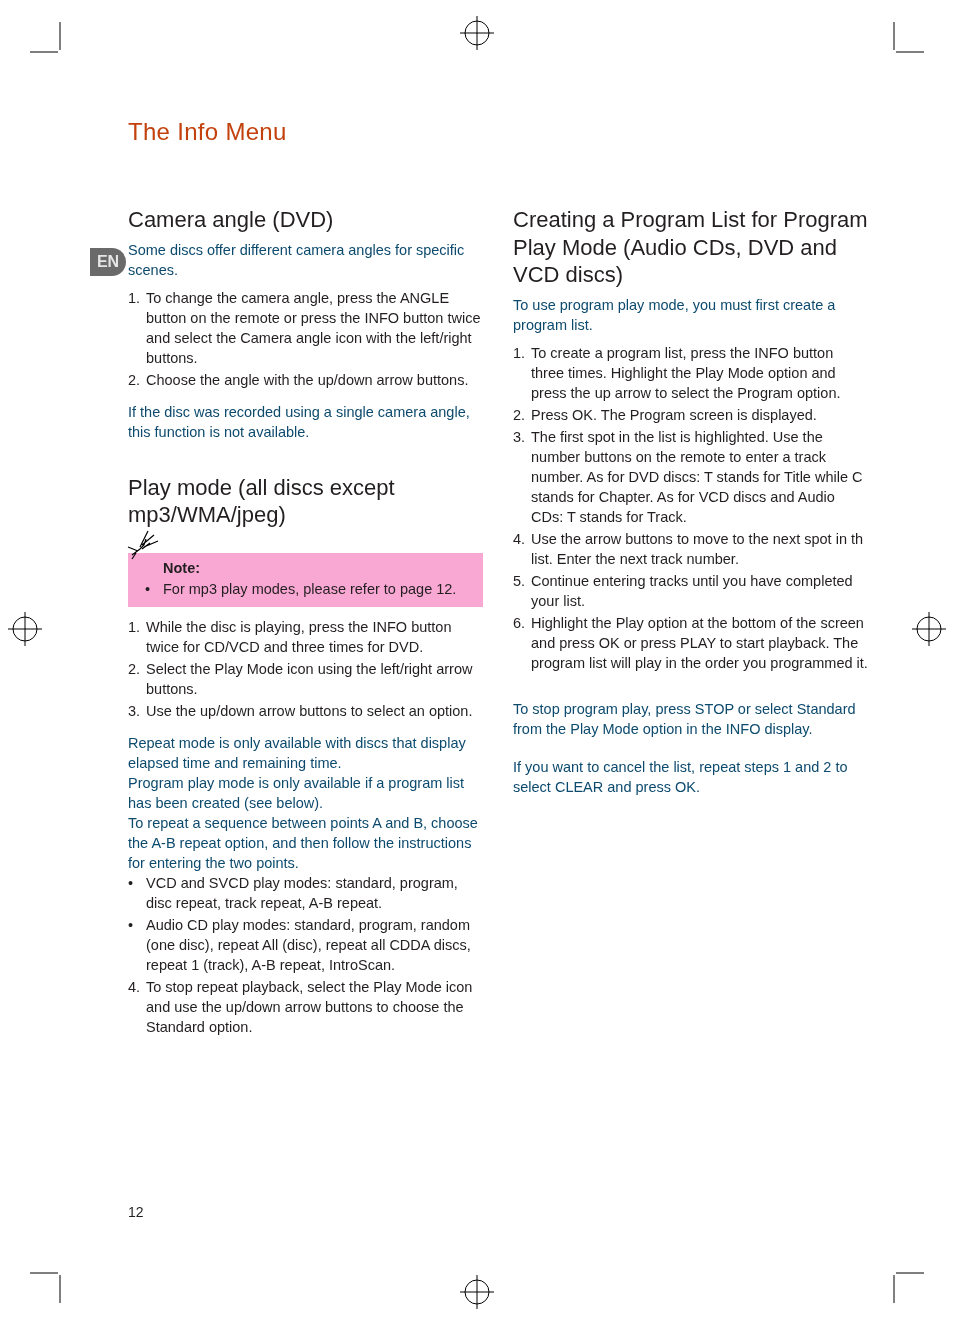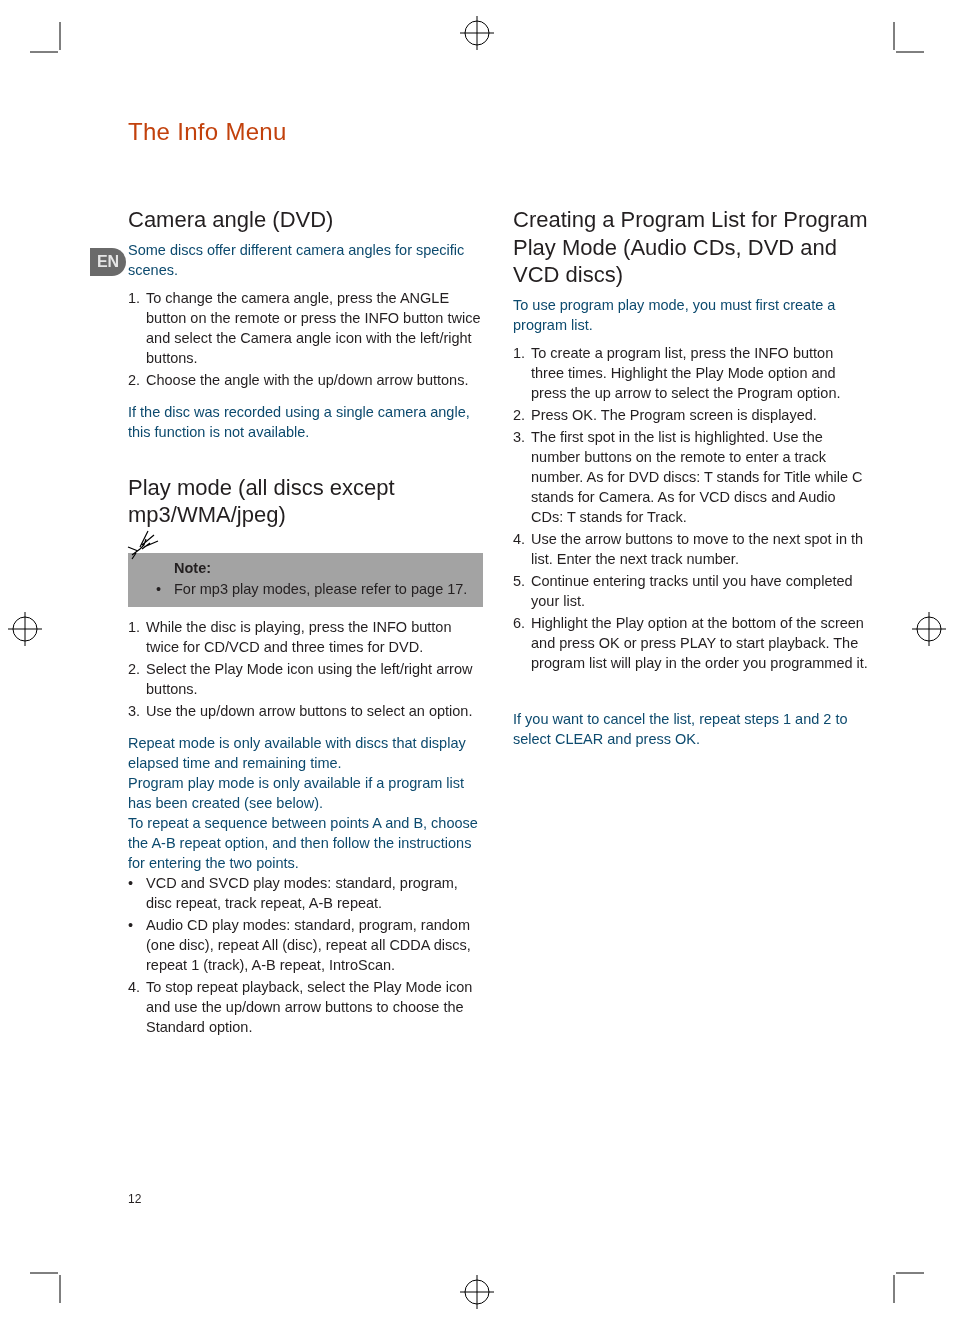--- a/index.html
+++ b/index.html
@@ -79,22 +79,22 @@
   .ol-text, .bullet-text {
     flex: 1;
     font-size: 14.5px;
     line-height: 1.38;
   }
   .bullet-item { display: flex; margin-bottom: 2px; }
   .bullet-dot::before { content: "•"; }
   .gap { height: 10px; }
   .gap-lg { height: 24px; }
   .note-box {
-    background: #a3a3a3;
-    padding: 6px 10px 8px 12px;
+    background: #f9a8d4;
+    padding: 6px 10px 8px 1px;
     margin-bottom: 10px;
     position: relative;
   }
   .note-icon {
     position: absolute;
     left: -6px;
     top: -28px;
     width: 42px;
     height: 42px;
   }
@@ -105,22 +105,22 @@
     display: inline-block;
   }
   .note-bullet {
     display: flex;
     margin-top: 2px;
     margin-left: 16px;
   }
   .page-number {
     position: absolute;
     left: 128px;
-    bottom: 119px;
-    font-size: 12px;
+    bottom: 105px;
+    font-size: 14px;
     font-weight: 400;
     color: #231f20;
   }
   
   .crop {
     position: absolute;
     stroke: #000;
     stroke-width: 1;
     fill: none;
   }
@@ -194,21 +194,21 @@
 
         <div class="note-box">
           <svg class="note-icon" viewBox="0 0 42 42">
             <g stroke="#000" stroke-width="1.2" fill="none">
               <path d="M10 30 L18 24 L22 20 L24 14 M20 24 L28 18 M14 28 L10 34 M18 22 L26 6 M20 20 L32 10 M22 22 L36 16 M16 26 L6 22"></path>
             </g>
           </svg>
           <span class="note-label">Note:</span>
           <div class="note-bullet">
             <span class="bullet-dot"></span>
-            <span class="bullet-text">For mp3 play modes, please refer to page 17.</span>
+            <span class="bullet-text">For mp3 play modes, please refer to page 12.</span>
           </div>
         </div>
 
         <div class="ol-item">
           <span class="ol-num">1.</span>
           <span class="ol-text">While the disc is playing, press the INFO button twice for CD/VCD and three times for DVD.</span>
         </div>
         <div class="ol-item">
           <span class="ol-num">2.</span>
           <span class="ol-text">Select the Play Mode icon using the left/right arrow buttons.</span>
@@ -243,36 +243,37 @@
         <div class="ol-item">
           <span class="ol-num">1.</span>
           <span class="ol-text">To create a program list, press the INFO button three times. Highlight the Play Mode option and press the up arrow to select the Program option.</span>
         </div>
         <div class="ol-item">
           <span class="ol-num">2.</span>
           <span class="ol-text">Press OK. The Program screen is displayed.</span>
         </div>
         <div class="ol-item">
           <span class="ol-num">3.</span>
-          <span class="ol-text">The first spot in the list is highlighted. Use the number buttons on the remote to enter a track number. As for DVD discs: T stands for Title while C stands for Camera. As for VCD discs and Audio CDs: T stands for Track.</span>
+          <span class="ol-text">The first spot in the list is highlighted. Use the number buttons on the remote to enter a track number. As for DVD discs: T stands for Title while C stands for Chapter. As for VCD discs and Audio CDs: T stands for Track.</span>
         </div>
         <div class="ol-item">
           <span class="ol-num">4.</span>
           <span class="ol-text">Use the arrow buttons to move to the next spot in th list. Enter the next track number.</span>
         </div>
         <div class="ol-item">
           <span class="ol-num">5.</span>
           <span class="ol-text">Continue entering tracks until you have completed your list.</span>
         </div>
         <div class="ol-item">
           <span class="ol-num">6.</span>
           <span class="ol-text">Highlight the Play option at the bottom of the screen and press OK or press PLAY to start playback. The program list will play in the order you programmed it.</span>
         </div>
 
         <div class="gap-lg"></div>
+        <p class="body">To stop program play, press STOP or select Standard from the Play Mode option in the INFO display.</p>
         <div class="gap"></div>
         <p class="body">If you want to cancel the list, repeat steps 1 and 2 to select CLEAR and press OK.</p>
       </div>
 
     </div>
   </div>
 
   <div class="page-number">12</div>
 </div>
 

